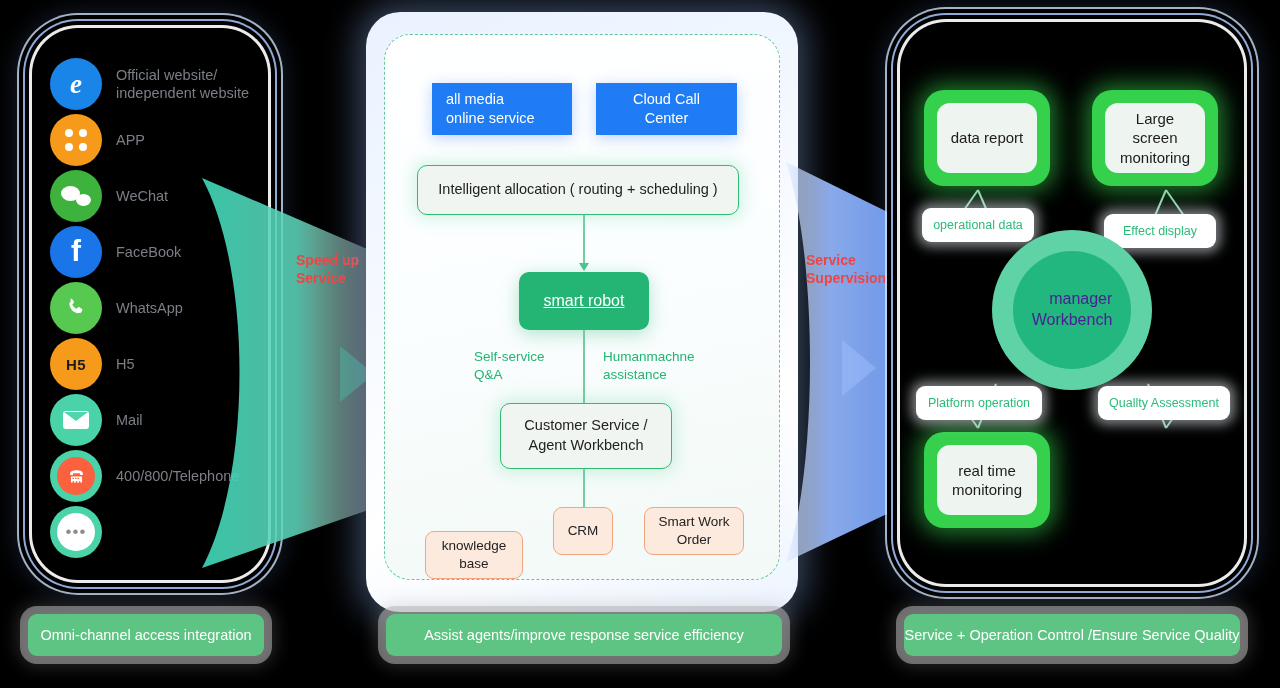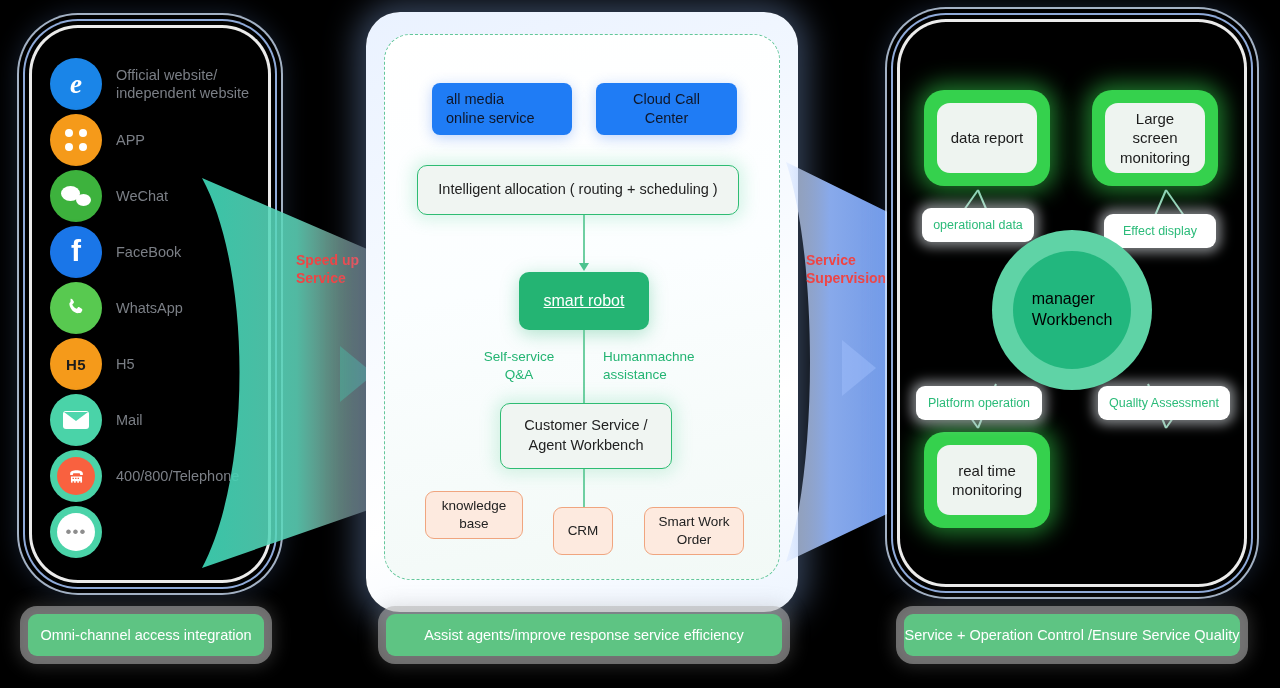--- a/index.html
+++ b/index.html
@@ -69,21 +69,21 @@
     background: linear-gradient(160deg,#eaf2ff 0%,#f3f8ff 32%,#ffffff 70%,#eef5ff 100%);
     box-shadow: 0 0 32px 10px rgba(150,190,255,.35);
   }
   #center-inner {
     position:absolute; left: 18px; top: 22px; right: 18px; bottom: 32px;
     border: 1.4px dashed #63c79b; border-radius: 26px;
     background: linear-gradient(170deg,#ffffff 0%,#fbfeff 45%,#f2f9f6 100%);
   }
   .node { position:absolute; display:flex; align-items:center; justify-content:center; text-align:center; }
   .blue-node {
-    background:#1f7cf5; color:#0f172a; border-radius:8px; font-size:14.5px; line-height:1.3;
+    background:#1f7cf5; color:#ffffff; border-radius:0; font-size:14.5px; line-height:1.3;
     box-shadow: 0 3px 14px rgba(40,110,240,.30); white-space: pre-line; padding: 0 14px;
   }
   #node-allmedia { justify-content:flex-start; text-align:left; }
   .green-outline {
     background:#f0f5f2; border:1.1px solid #2ebc73; border-radius:10px; color:#222;
     font-size:14.5px; line-height:1.35; white-space: pre-line;
     box-shadow: 0 0 16px 5px rgba(80,210,150,.22);
   }
   #node-robot {
     background:#24b473; color:#fff; border-radius:10px; font-size:16px;
@@ -117,22 +117,22 @@
     position:absolute; background:#fff; border-radius:9px; color:#2bbb79; font-size:12.5px;
     display:flex; align-items:center; justify-content:center; white-space:nowrap;
     box-shadow: 0 0 12px 5px rgba(230,235,240,.55), 0 2px 7px rgba(0,0,0,.25);
   }
   #hub {
     position:absolute; border-radius:50%; background:#5fd3a6;
     display:flex; align-items:center; justify-content:center;
   }
   #hub-core {
     width: 118px; height: 118px; border-radius:50%; background:#22b77e;
-    display:flex; align-items:center; justify-content:center; text-align:left;
-    color:#000000; font-size:16px; line-height:1.3; white-space: pre-line;
+    display:flex; align-items:center; justify-content:center; text-align:right;
+    color:#4c1d95; font-size:16px; line-height:1.3; white-space: pre-line;
   }
 
   
   .caption {
     position:absolute; height: 42px; border-radius: 9px; background:#5ec483; color:#fff;
     display:flex; align-items:center; justify-content:center; font-size:14.5px;
     box-shadow: 0 0 0 8px rgba(180,180,180,.55), 0 0 18px 10px rgba(150,150,150,.28);
   }
 </style>
 </head>
@@ -246,32 +246,32 @@
       <div class="node green-outline" style="left:32px; top:130px; width:322px; height:50px">Intelligent allocation ( routing + scheduling )</div>
 
       <div class="vline" style="left:198px; top:180px; height:48px"></div>
       <div class="vhead" style="left:194px; top:228px"></div>
 
       <div class="node" id="node-robot" style="left:134px; top:237px; width:130px; height:58px">smart robot</div>
 
       <div class="vline" style="left:198px; top:295px; height:82px"></div>
       <div class="vhead" style="left:194px; top:377px"></div>
 
-      <div class="edge-lbl" style="left:89px; top:313px; text-align:center; width:90px">Self-service
+      <div class="edge-lbl" style="left:89px; top:313px; text-align:left; width:90px">Self-service
 Q&amp;A</div>
       <div class="edge-lbl" style="left:218px; top:313px">Humanmachne
 assistance</div>
 
       <div class="node green-outline" style="left:115px; top:368px; width:172px; height:66px">Customer Service /
 Agent Workbench</div>
 
       <div class="vline" style="left:198px; top:434px; height:42px"></div>
       <div class="vhead" style="left:194px; top:476px"></div>
 
-      <div class="node peach" style="left:40px; top:456px; width:98px; height:48px">knowledge
+      <div class="node peach" style="left:40px; top:496px; width:98px; height:48px">knowledge
 base</div>
       <div class="node peach" style="left:168px; top:472px; width:60px; height:48px">CRM</div>
       <div class="node peach" style="left:259px; top:472px; width:100px; height:48px">Smart Work
 Order</div>
     </div>
   </div>
 
   <svg class="funnel" style="left:784px; top:162px; width:130px; height:400px">
     <defs>
       <linearGradient id="gB" x1="0" y1="0" x2="1" y2="0">

